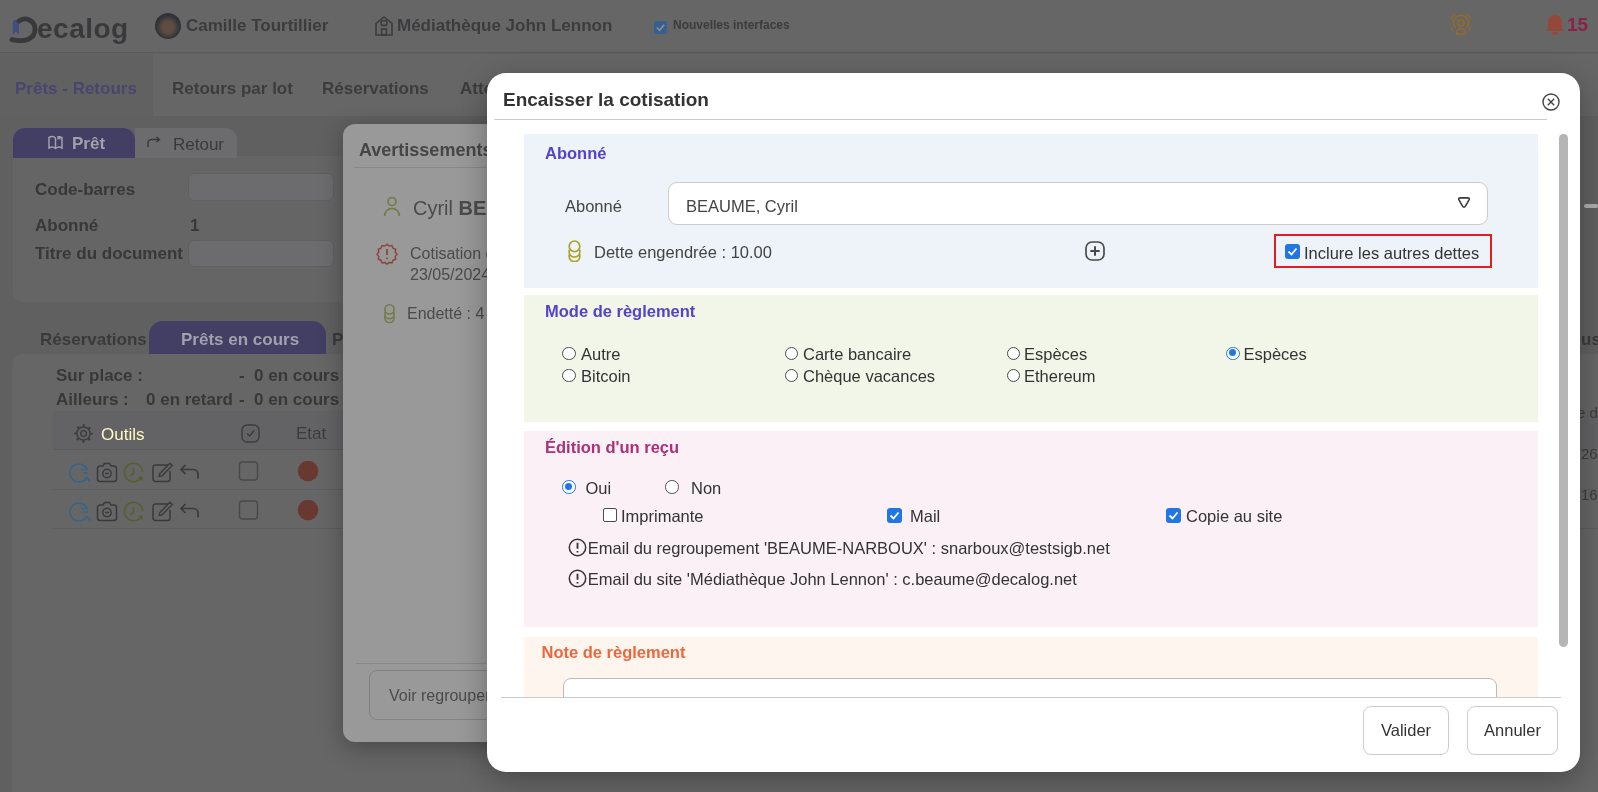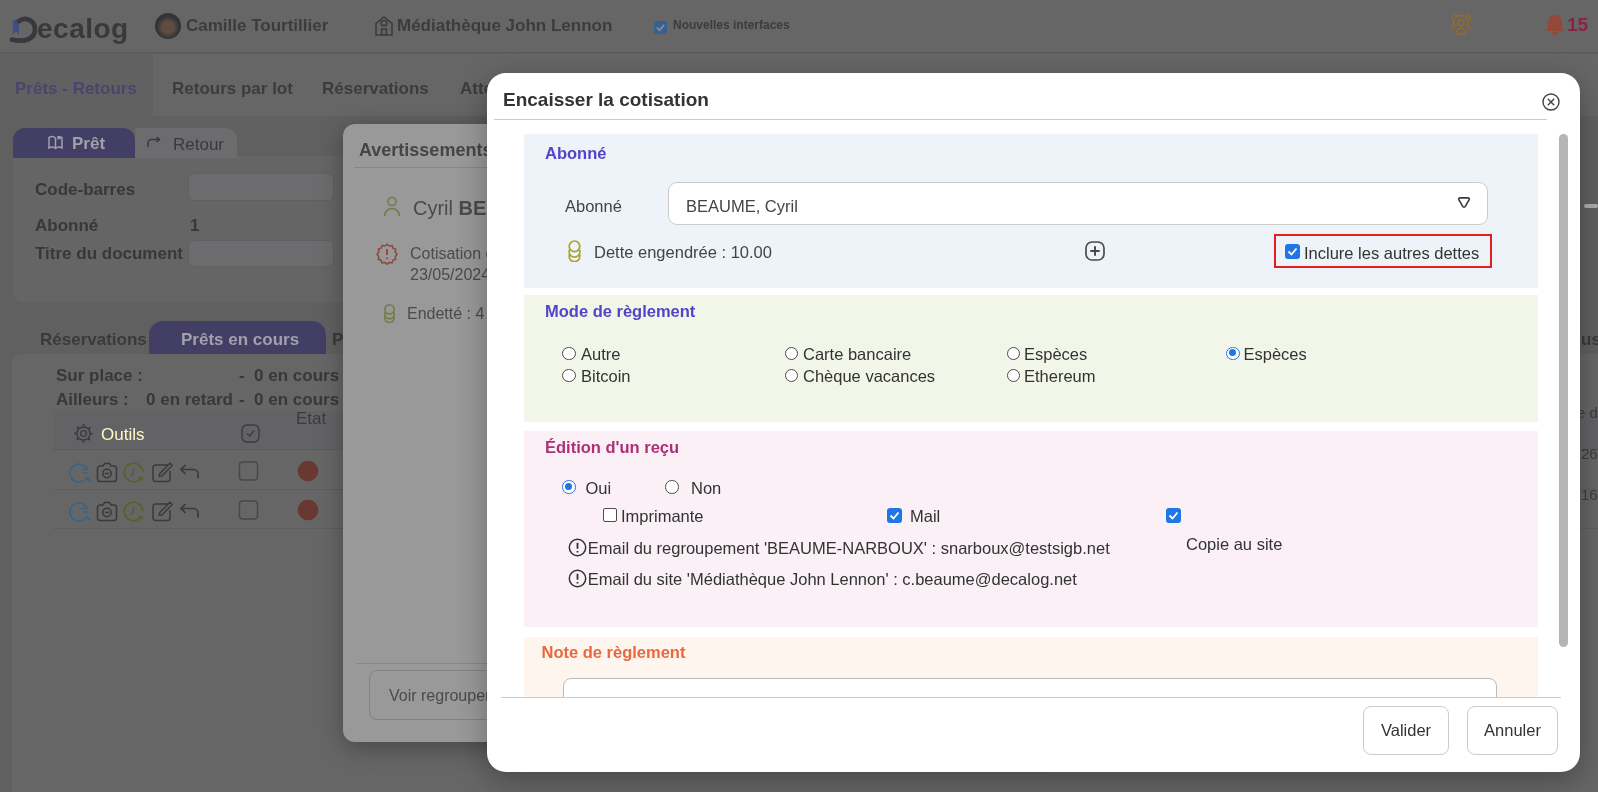--- a/index.html
+++ b/index.html
@@ -98,21 +98,21 @@
   <svg class="abs" style="left:74px;top:424px;" width="19" height="19" viewBox="0 0 19 19" fill="none" stroke="#3c3c3e">
     <circle cx="9.5" cy="9.5" r="2.9" stroke-width="1.4"></circle>
     <circle cx="9.5" cy="9.5" r="6.6" stroke-width="1.5"></circle>
     <circle cx="9.5" cy="9.5" r="8.1" stroke-width="2.1" stroke-dasharray="2.1 4.26" stroke-dashoffset="1"></circle>
   </svg>
   <div class="abs" style="left:101px;top:425px;font-size:17px;color:#fef9c3;">Outils</div>
   <svg class="abs" style="left:241px;top:424px;" width="19" height="19" viewBox="0 0 19 19" fill="none" stroke="#3c3c3e" stroke-width="1.4">
     <rect x="1" y="1" width="17" height="17" rx="5"></rect>
     <path d="M6 9.5 L8.7 12 L13 6.5"></path>
   </svg>
-  <div class="abs" style="left:296px;top:409px;font-size:17px;color:#3c3c3e;">Etat</div>
+  <div class="abs" style="left:296px;top:424px;font-size:17px;color:#3c3c3e;">Etat</div>
   <svg class="abs" style="left:68px;top:461px;" width="260" height="24" viewBox="0 0 260 24">
       <use href="#rowicons"></use>
     </svg>
   <svg class="abs" style="left:68px;top:500px;" width="260" height="24" viewBox="0 0 260 24">
       <use href="#rowicons"></use>
     </svg>
   <svg width="0" height="0" style="position:absolute;">
     <defs>
       <g id="rowicons">
         <g fill="none" stroke="#376487" stroke-width="1.6">
@@ -232,21 +232,21 @@
     <div class="lbl" style="left:134px;top:434px;">Imprimante</div>
   <div class="abs" style="left:400.3px;top:434.7px;width:15px;height:15px;background:#2176e6;border-radius:3px;"></div>
   <svg class="abs" style="left:400.3px;top:434.7px;" width="15" height="15" viewBox="0 0 15 15">
       <path d="M3.5 7.5 L6.5 10.5 L11.5 4.5" stroke="#fff" stroke-width="1.8" fill="none"></path>
     </svg>
   <div class="lbl" style="left:423px;top:434px;">Mail</div>
   <div class="abs" style="left:679.1px;top:434.7px;width:15px;height:15px;background:#2176e6;border-radius:3px;"></div>
   <svg class="abs" style="left:679.1px;top:434.7px;" width="15" height="15" viewBox="0 0 15 15">
       <path d="M3.5 7.5 L6.5 10.5 L11.5 4.5" stroke="#fff" stroke-width="1.8" fill="none"></path>
     </svg>
-  <div class="lbl" style="left:699px;top:434px;margin-top:28px;">Copie au site</div>
+  <div class="lbl" style="left:699px;top:434px;">Copie au site</div>
   <svg class="abs" style="left:80.9px;top:464.8px;" width="19" height="19" viewBox="0 0 19 19" fill="none" stroke="#333" stroke-width="1.5">
     <circle cx="9.5" cy="9.5" r="8.2"></circle>
       <path d="M9.5 4.8 L9.5 10.8 M9.5 13 L9.5 14.6" stroke-width="1.8"></path>
   </svg>
   <div class="lbl" style="left:100.8px;top:466px;">Email du regroupement 'BEAUME-NARBOUX' : snarboux@testsigb.net</div>
   <svg class="abs" style="left:81px;top:495.5px;" width="19" height="19" viewBox="0 0 19 19" fill="none" stroke="#333" stroke-width="1.5">
     <circle cx="9.5" cy="9.5" r="8.2"></circle>
       <path d="M9.5 4.8 L9.5 10.8 M9.5 13 L9.5 14.6" stroke-width="1.8"></path>
   </svg>
   <div class="lbl" style="left:100.8px;top:497px;">Email du site 'Médiathèque John Lennon' : c.beaume@decalog.net</div>

